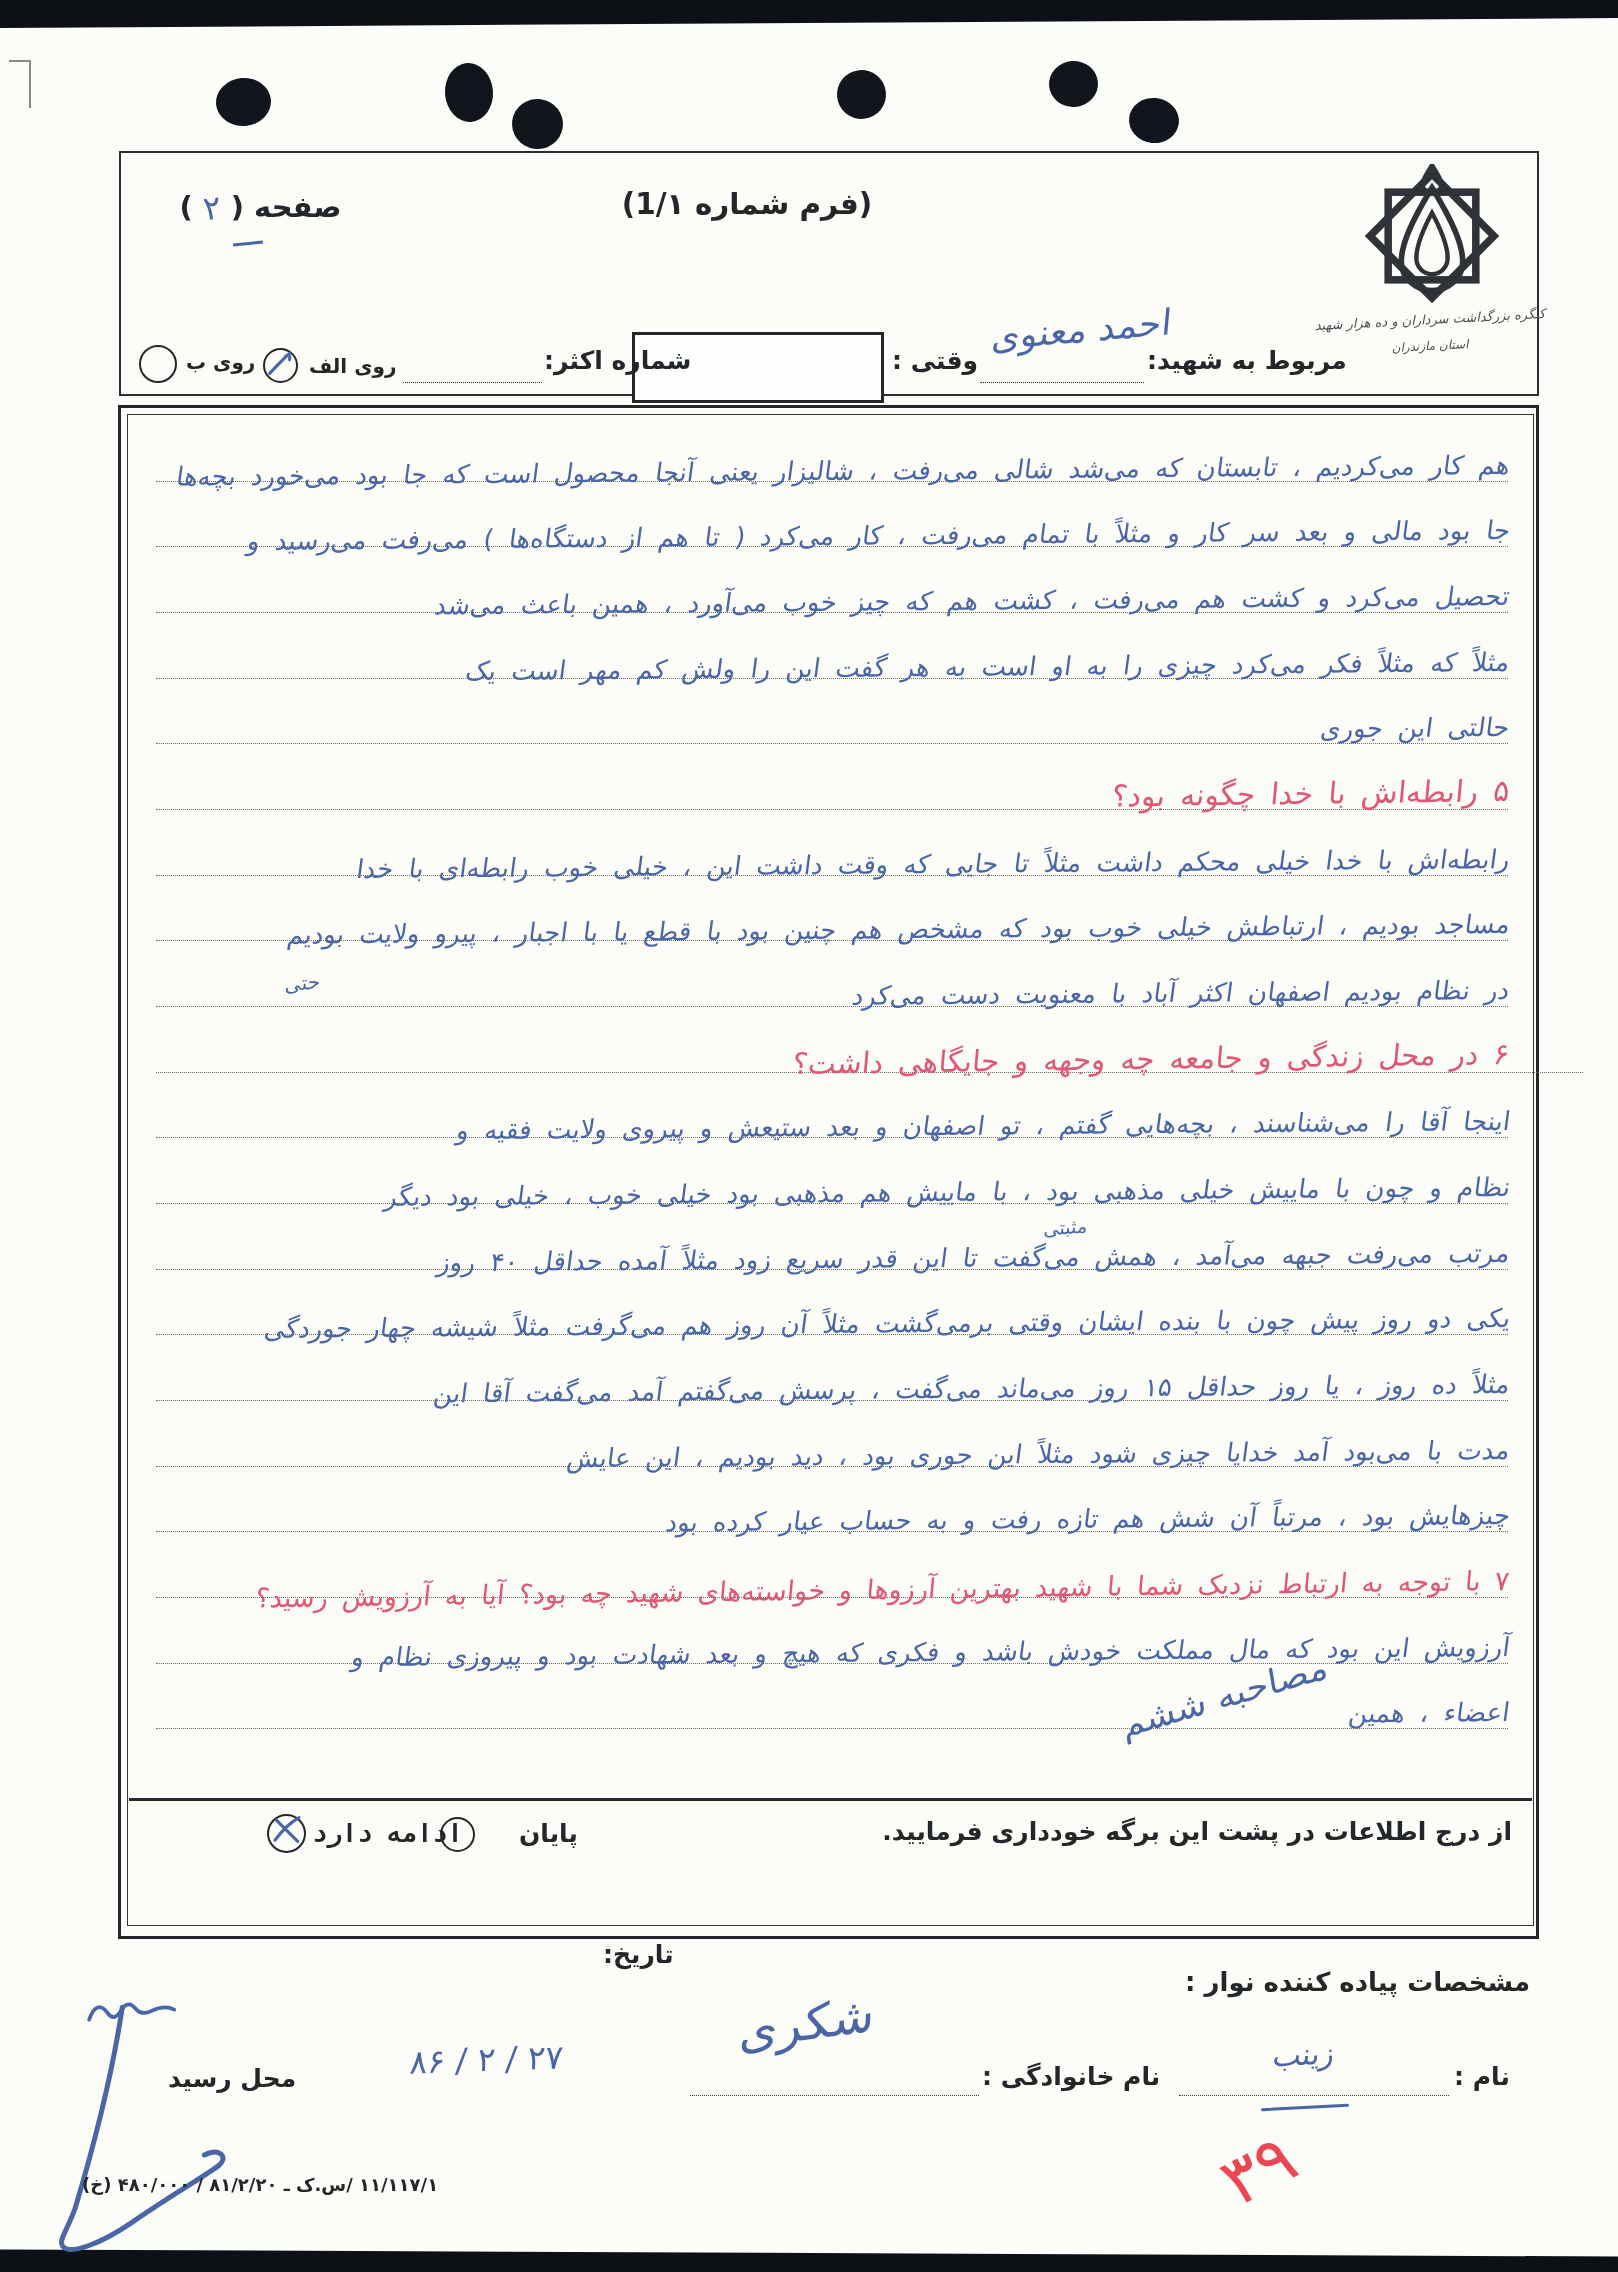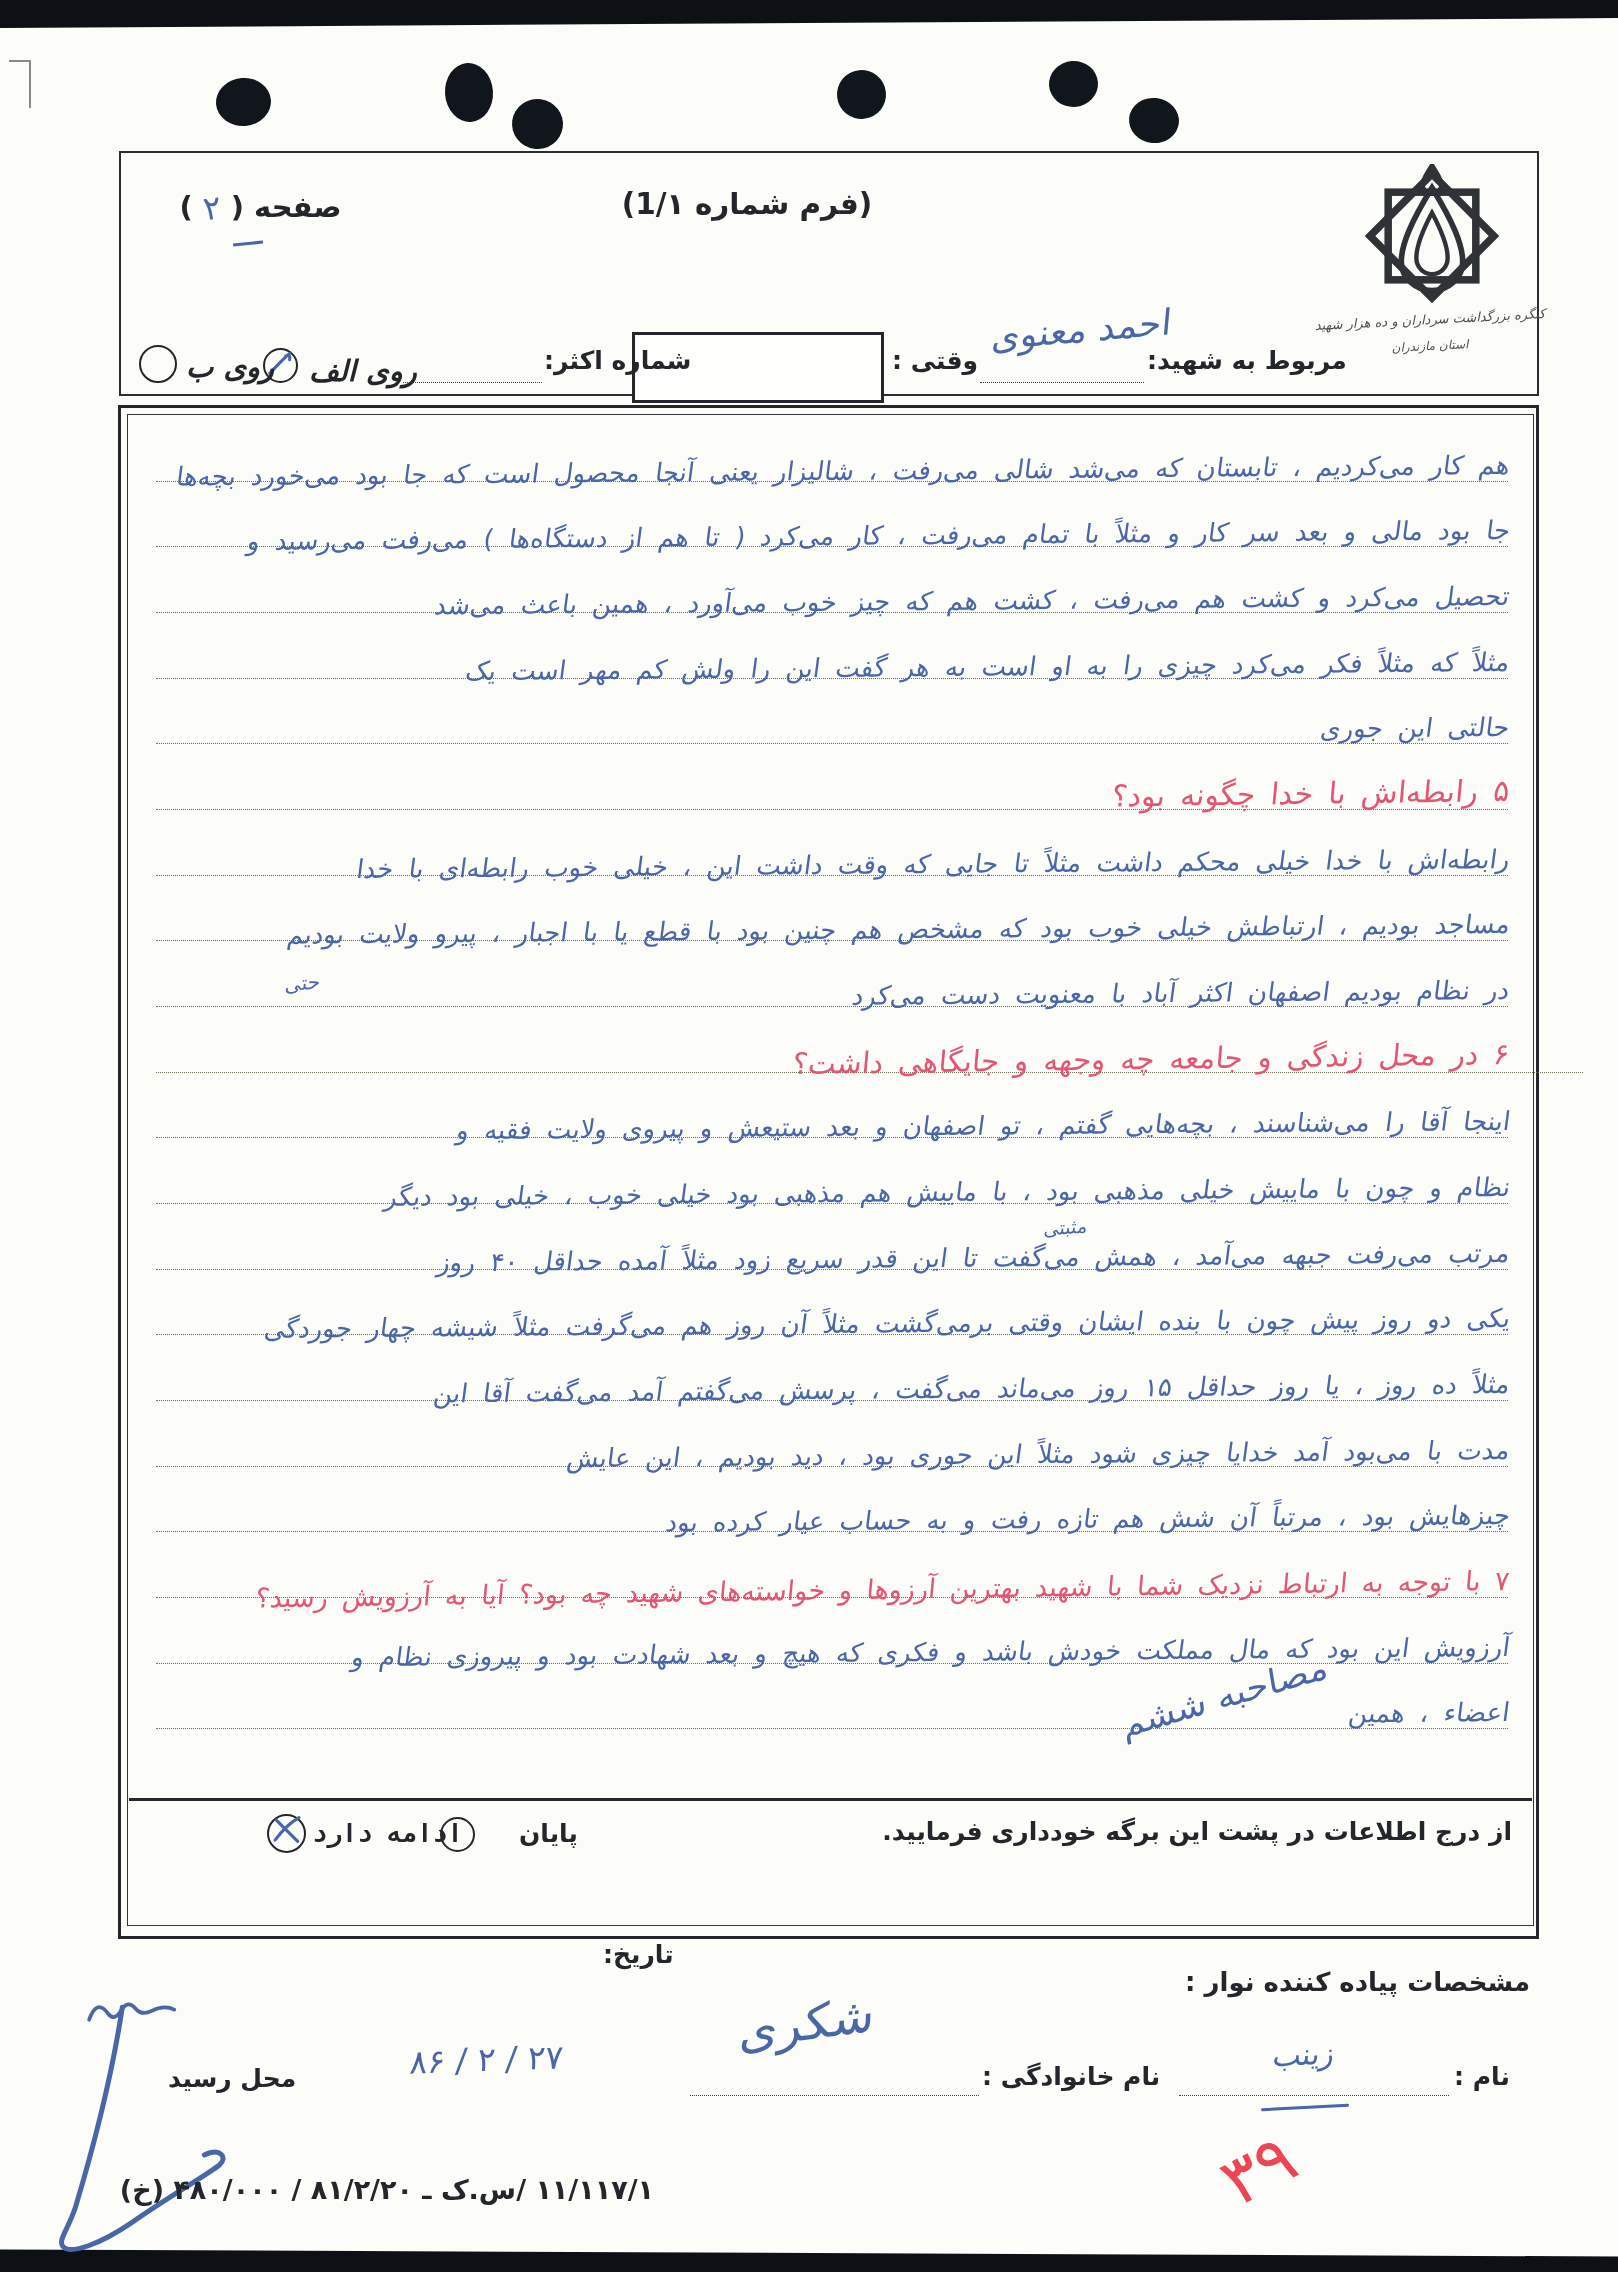--- a/index.html
+++ b/index.html
@@ -25,21 +25,21 @@
   .rule-line{position:absolute;left:156px;width:1352px;height:63px;
     border-bottom:1.9px dotted #6c6c57;direction:rtl;display:flex;align-items:flex-end;
     padding-bottom:1.3px;white-space:nowrap;overflow:visible;}
   .rule-line span{display:inline-block;}
   .ink-blue span{color:#4a66a6;font-size:26px;word-spacing:7px;letter-spacing:0.3px;
     transform:skewX(-8deg) rotate(-0.5deg);transform-origin:right bottom;}
   .ink-red span{color:#e25671;font-size:29.5px;font-weight:500;word-spacing:5.6px;
     transform:skewX(-6deg) rotate(-0.8deg);transform-origin:right bottom;}
   .annot{position:absolute;color:#4a66a6;direction:rtl;white-space:nowrap;}
   .circle{border:2.5px solid #24262b;border-radius:50%;background:transparent;}
-  .label38{font-size:29px;font-style:italic;}
+  .label38{font-size:20px;}
   .label40{font-size:25px;}
 </style>
 </head>
 <body>
 
 <div class="abs scan-bar" style="left:-9.4px;top:-5px;width:1643px;height:28px;transform:rotate(-0.35deg);"></div>
 <div class="abs scan-bar" style="left:-6.3px;top:2253px;width:1631px;height:24px;transform:rotate(0.25deg);"></div>
 
 <div class="abs notch" style="left:29px;top:60px;width:1.9px;height:48px;"></div>
 <div class="abs notch" style="left:8.8px;top:60px;width:22px;height:1.9px;"></div>
@@ -203,17 +203,17 @@
   <span class="skew" style="transform:skewX(-6deg) rotate(-2deg);">۲۷ / ۲ / ۸۶</span>
 </div>
 
 <div class="abs print label40" style="left:168px;top:2064px;">محل رسید</div>
 
 <svg class="abs" style="left:19px;top:1957px;" width="263" height="307" viewBox="0 0 420 490">
   <path d="M112 100 q12 -34 30 -10 q10 14 22 -6 q10 -16 22 -2 q10 12 26 4 q20 -10 36 -2" fill="none" stroke="#4a66a6" stroke-width="6" stroke-linecap="round"></path>
   <path d="M165 80 C150 180 120 300 90 400 C78 436 62 452 70 462 C82 476 130 458 180 424 C240 382 300 348 320 332 C334 320 322 304 296 316" fill="none" stroke="#4a66a6" stroke-width="8" stroke-linecap="round"></path>
 </svg>
 
-<div class="abs print" style="left:96px;top:2174px;width:558px;font-size:27px;text-align:right;">۱۱/۱۱۷/۱ /س.ک ـ ۸۱/۲/۲۰ / ۴۸۰/۰۰۰ (خ)</div>
+<div class="abs print" style="left:82px;top:2174px;width:558px;font-size:18px;text-align:left;">۱۱/۱۱۷/۱ /س.ک ـ ۸۱/۲/۲۰ / ۴۸۰/۰۰۰ (خ)</div>
 
 <div class="abs" style="left:1222px;top:2130px;font-size:68px;color:#ea4653;direction:rtl;
             transform:rotate(-28deg);font-weight:500;letter-spacing:8.8px;">۳۹</div>
 
 
 </body></html>

